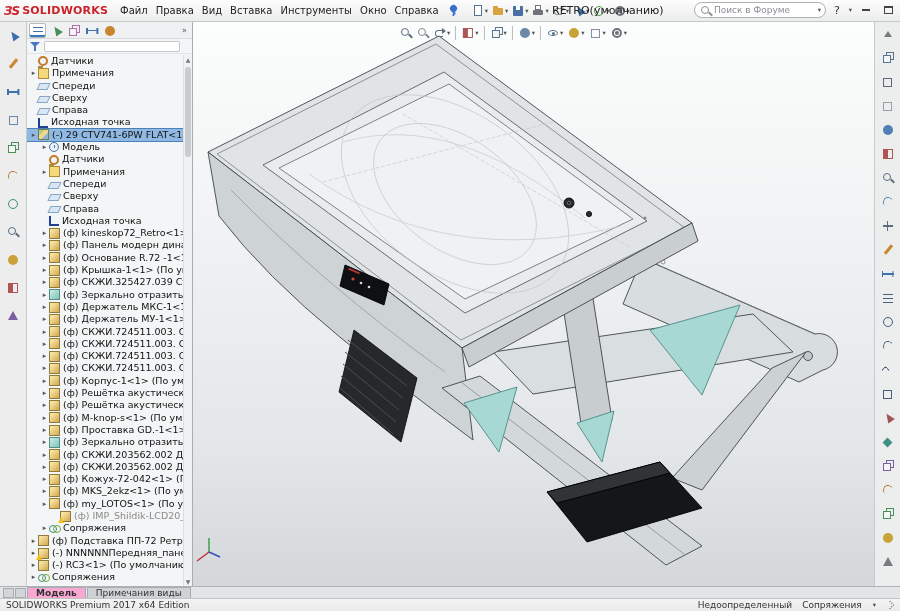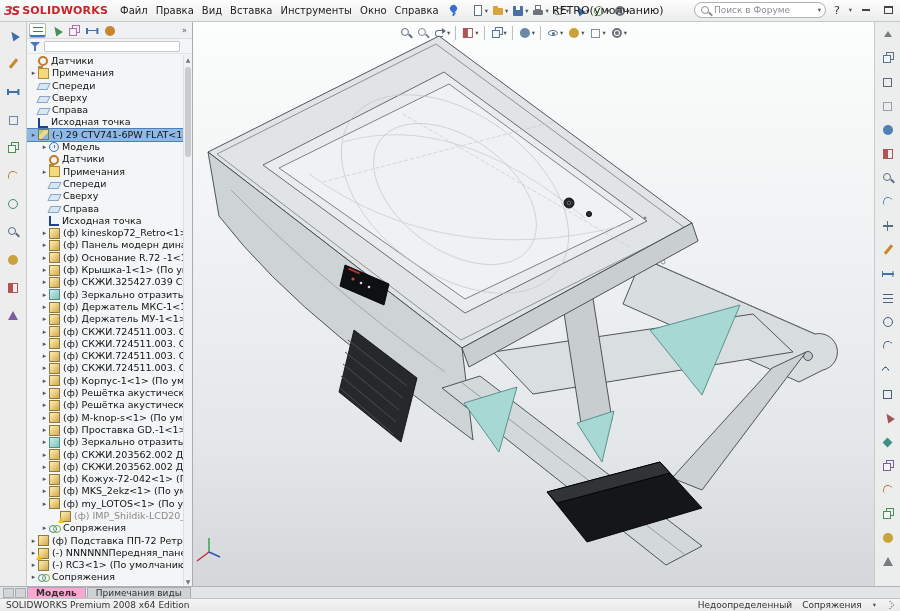--- a/index.html
+++ b/index.html
@@ -689,21 +689,21 @@
   <div class="bottom-tabs">
     <span class="navsq"></span>
     <span class="navsq"></span>
     <span id="btabs" style="display:flex;gap:1px">
         <span class="btab active">Модель</span>
         <span class="btab">Примечания виды</span>
       </span>
   </div>
 
   <div class="statusbar">
-    <span>SOLIDWORKS Premium 2008 x64 Edition</span>
+    <span>SOLIDWORKS Premium 2017 x64 Edition</span>
     <span class="st-spacer"></span>
     <span>Недоопределенный</span>
     <span>Сопряжения</span>
     <span class="caret">▾</span>
     <span class="grip"></span>
   </div>
 
 </div>
 
 </body></html>

